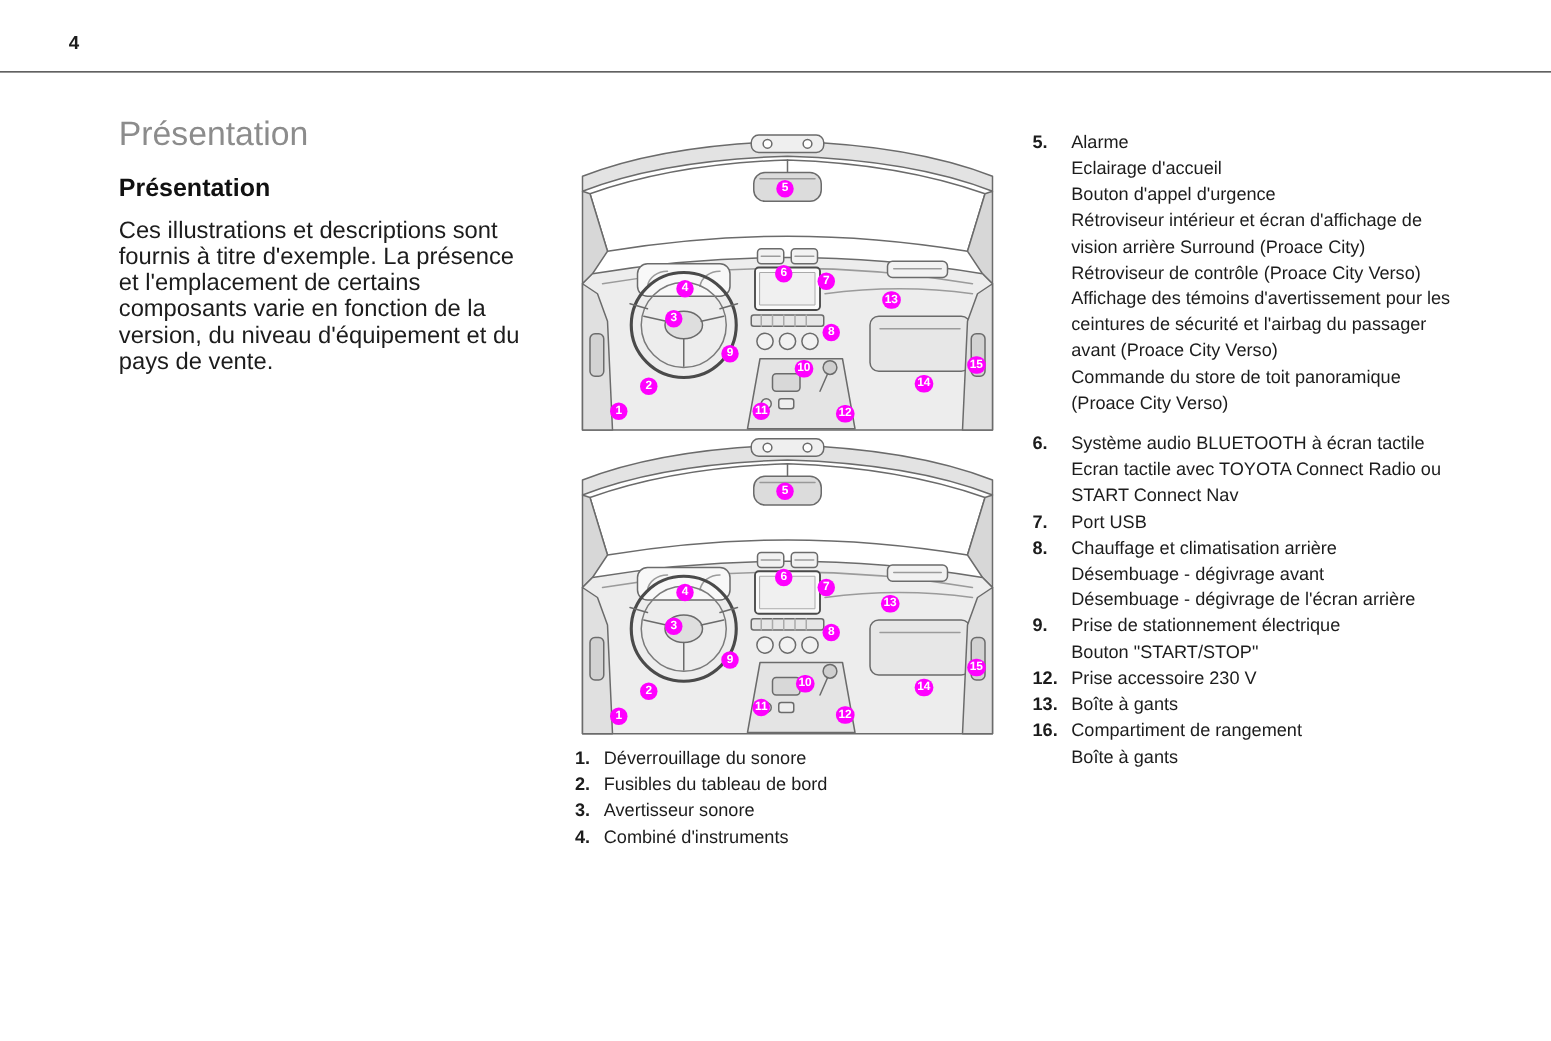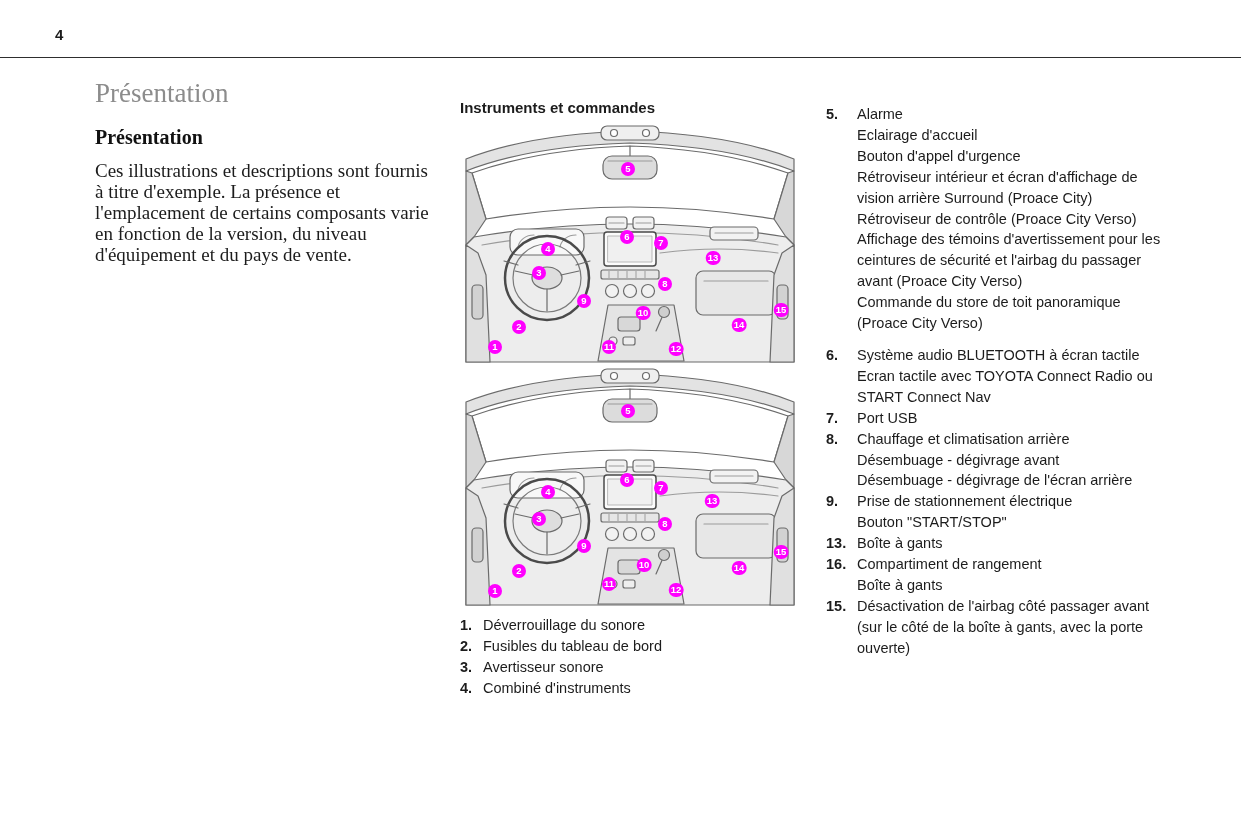--- a/index.html
+++ b/index.html
@@ -4,21 +4,21 @@
 <style>
   html,body{margin:0;padding:0;}
   body{
     width:1241px;height:833px;background:#ffffff;position:relative;
     font-family:"Liberation Sans",sans-serif;color:#1c1c1c;overflow:hidden;
   }
   .page-num{position:absolute;left:55px;top:26px;font-size:15px;font-weight:bold;}
   .top-rule{position:absolute;left:0;top:57px;width:1241px;border-top:1.5px solid #2e2e2e;}
 
   
-  .left-col{position:absolute;left:95px;top:78px;width:335px;font-family:Liberation Serif, serif;}
+  .left-col{position:absolute;left:95px;top:92px;width:335px;}
   .section-title{font-size:27px;line-height:30px;font-weight:500;color:#8c8c8c;margin:0;}
   .sub-title{font-size:20px;line-height:24px;font-weight:bold;color:#111;margin:17px 0 0 0;}
   .body-text{font-size:19px;line-height:21px;margin:11px 0 0 0;}
 
   
   .center-col{position:absolute;left:460px;top:99px;width:340px;}
   .center-heading{font-size:15px;font-weight:bold;margin:0;line-height:18px;}
   .diagram{position:relative;width:340px;height:238px;margin-top:8px;background:#ffffff;}
   .diagram + .diagram{margin-top:5px;}
   .callout{
@@ -104,21 +104,20 @@
 <div class="page-num">4</div>
 <div class="top-rule"></div>
 
 <div class="left-col">
   <h1 class="section-title">Présentation</h1>
   <h2 class="sub-title">Présentation</h2>
   <p class="body-text">Ces illustrations et descriptions sont fournis à titre d'exemple. La présence et l'emplacement de certains composants varie en fonction de la version, du niveau d'équipement et du pays de vente.</p>
 </div>
 
 <div class="center-col">
-  <h3 class="center-heading">Instruments et commandes</h3>
 
   <div class="diagram">
     <svg viewBox="0 0 340 238" width="340" height="238">
         <use href="#dash-art"></use>
       </svg>
   <span class="callout" style="left: 35px; top: 222px; background: rgb(255, 0, 255);">1</span><span class="callout" style="left: 59px; top: 202px; background: rgb(255, 0, 255);">2</span><span class="callout" style="left: 79px; top: 148px; background: rgb(255, 0, 255);">3</span><span class="callout" style="left: 88px; top: 124px; background: rgb(255, 0, 255);">4</span><span class="callout" style="left: 168px; top: 44px; background: rgb(255, 0, 255);">5</span><span class="callout" style="left: 167px; top: 112px; background: rgb(255, 0, 255);">6</span><span class="callout" style="left: 201px; top: 118px; background: rgb(255, 0, 255);">7</span><span class="callout" style="left: 205px; top: 159px; background: rgb(255, 0, 255);">8</span><span class="callout" style="left: 124px; top: 176px; background: rgb(255, 0, 255);">9</span><span class="callout" style="left: 183px; top: 188px; background: rgb(255, 0, 255);">10</span><span class="callout" style="left: 149px; top: 222px; background: rgb(255, 0, 255);">11</span><span class="callout" style="left: 216px; top: 224px; background: rgb(255, 0, 255);">12</span><span class="callout" style="left: 253px; top: 133px; background: rgb(255, 0, 255);">13</span><span class="callout" style="left: 279px; top: 200px; background: rgb(255, 0, 255);">14</span><span class="callout" style="left: 321px; top: 185px; background: rgb(255, 0, 255);">15</span></div>
 
   <div class="diagram">
     <svg viewBox="0 0 340 238" width="340" height="238">
         <use href="#dash-art"></use>
@@ -170,25 +169,25 @@
     <span class="r-txt">Chauffage et climatisation arrière
 Désembuage - dégivrage avant
 Désembuage - dégivrage de l'écran arrière</span>
   </div>
   <div class="r-item">
     <span class="r-num">9.</span>
     <span class="r-txt">Prise de stationnement électrique
 Bouton "START/STOP"</span>
   </div>
   <div class="r-item">
+    <span class="r-num">12.</span>
+    <span class="r-txt">Prise accessoire 230 V</span>
+  </div>
+  <div class="r-item">
     <span class="r-num">13.</span>
     <span class="r-txt">Boîte à gants</span>
   </div>
   <div class="r-item">
     <span class="r-num">16.</span>
     <span class="r-txt">Compartiment de rangement
 Boîte à gants</span>
   </div>
-  <div class="r-item">
-    <span class="r-num">15.</span>
-    <span class="r-txt">Désactivation de l'airbag côté passager avant (sur le côté de la boîte à gants, avec la porte ouverte)</span>
-  </div>
 </div>
 
 </body></html>

